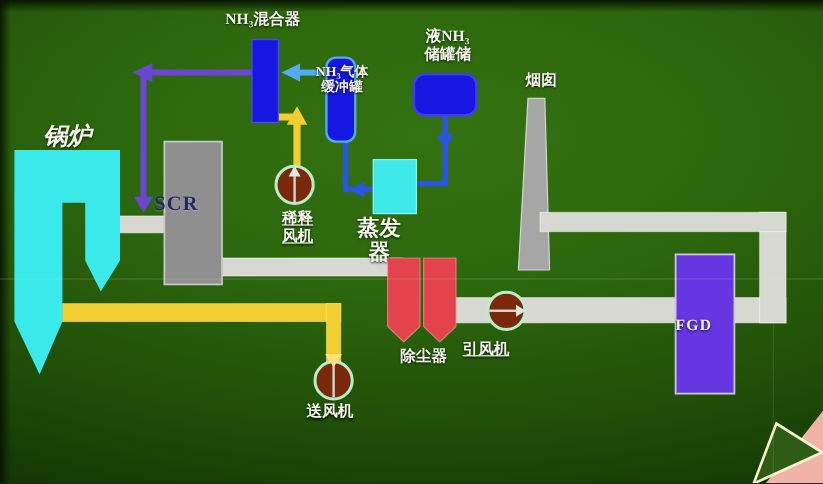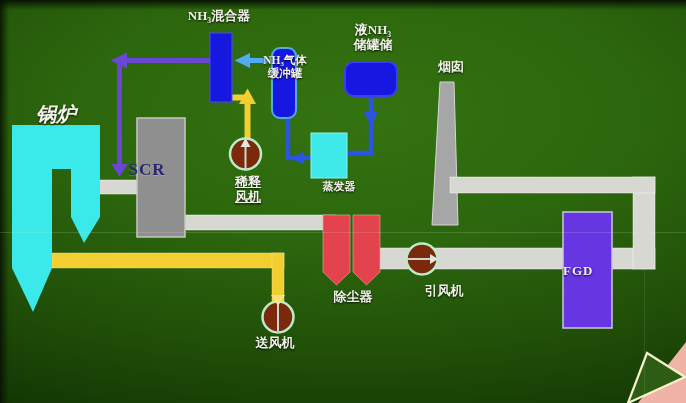--- a/index.html
+++ b/index.html
@@ -43,23 +43,23 @@
   .curl-green{fill:#2f5c14;stroke:#f5f2cc;stroke-width:2.2;}
   
   .lbl{position:absolute;color:#f2f2ea;font-weight:bold;text-align:center;
     text-shadow:0 1px 2px rgba(0,0,0,.85);font-size:13px;line-height:1.12;}
   .lbl-boiler{left:26px;top:103px;width:60px;font-size:20px;font-style:italic;}
   .lbl-mixer{left:173px;top:9px;width:92px;}
   .lbl-buffer{left:252px;top:18px;width:66px;font-size:11.5px;margin-top:36px;}
   .lbl-storage{left:343px;top:23px;width:60px;}
   .lbl-chimney{left:429px;top:60px;width:44px;}
   .lbl-dilution{left:222px;top:175px;width:52px;text-decoration:underline;}
-  .lbl-evap{left:313px;top:180px;width:52px;font-size:11px;}
+  .lbl-evap{left:290px;top:180px;width:52px;font-size:18px;}
   .lbl-dust{left:325px;top:290px;width:56px;text-align:center;}
-  .lbl-ifan{left:416px;top:284px;width:56px;}
+  .lbl-ifan{left:377px;top:284px;width:56px;text-decoration:underline;}
   .lbl-ffan{left:246px;top:336px;width:58px;}
   .lbl-scr{left:123px;top:160px;width:48px;font-size:17px;color:#26266b;
     letter-spacing:1px;text-shadow:0 1px 1px rgba(255,255,255,.25);}
   .lbl-fgd{left:563px;top:264px;width:28px;letter-spacing:1px;color:#f0eefc;}
 </style>
 </head>
 <body>
 
 <div class="stage">
   <div class="edge-top"></div>

